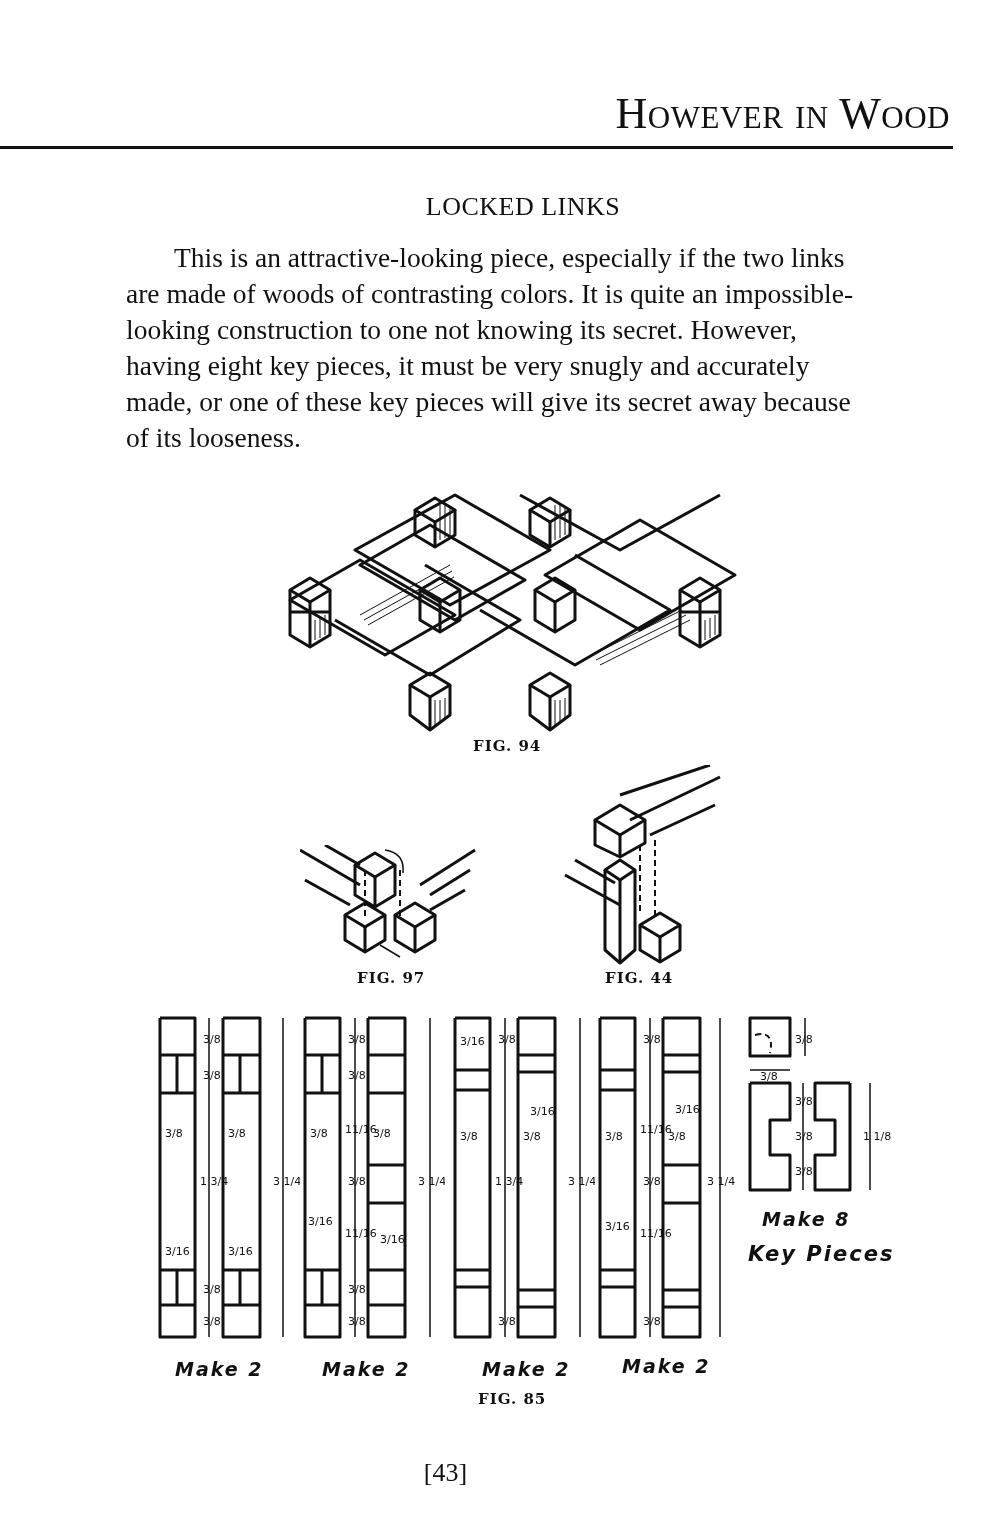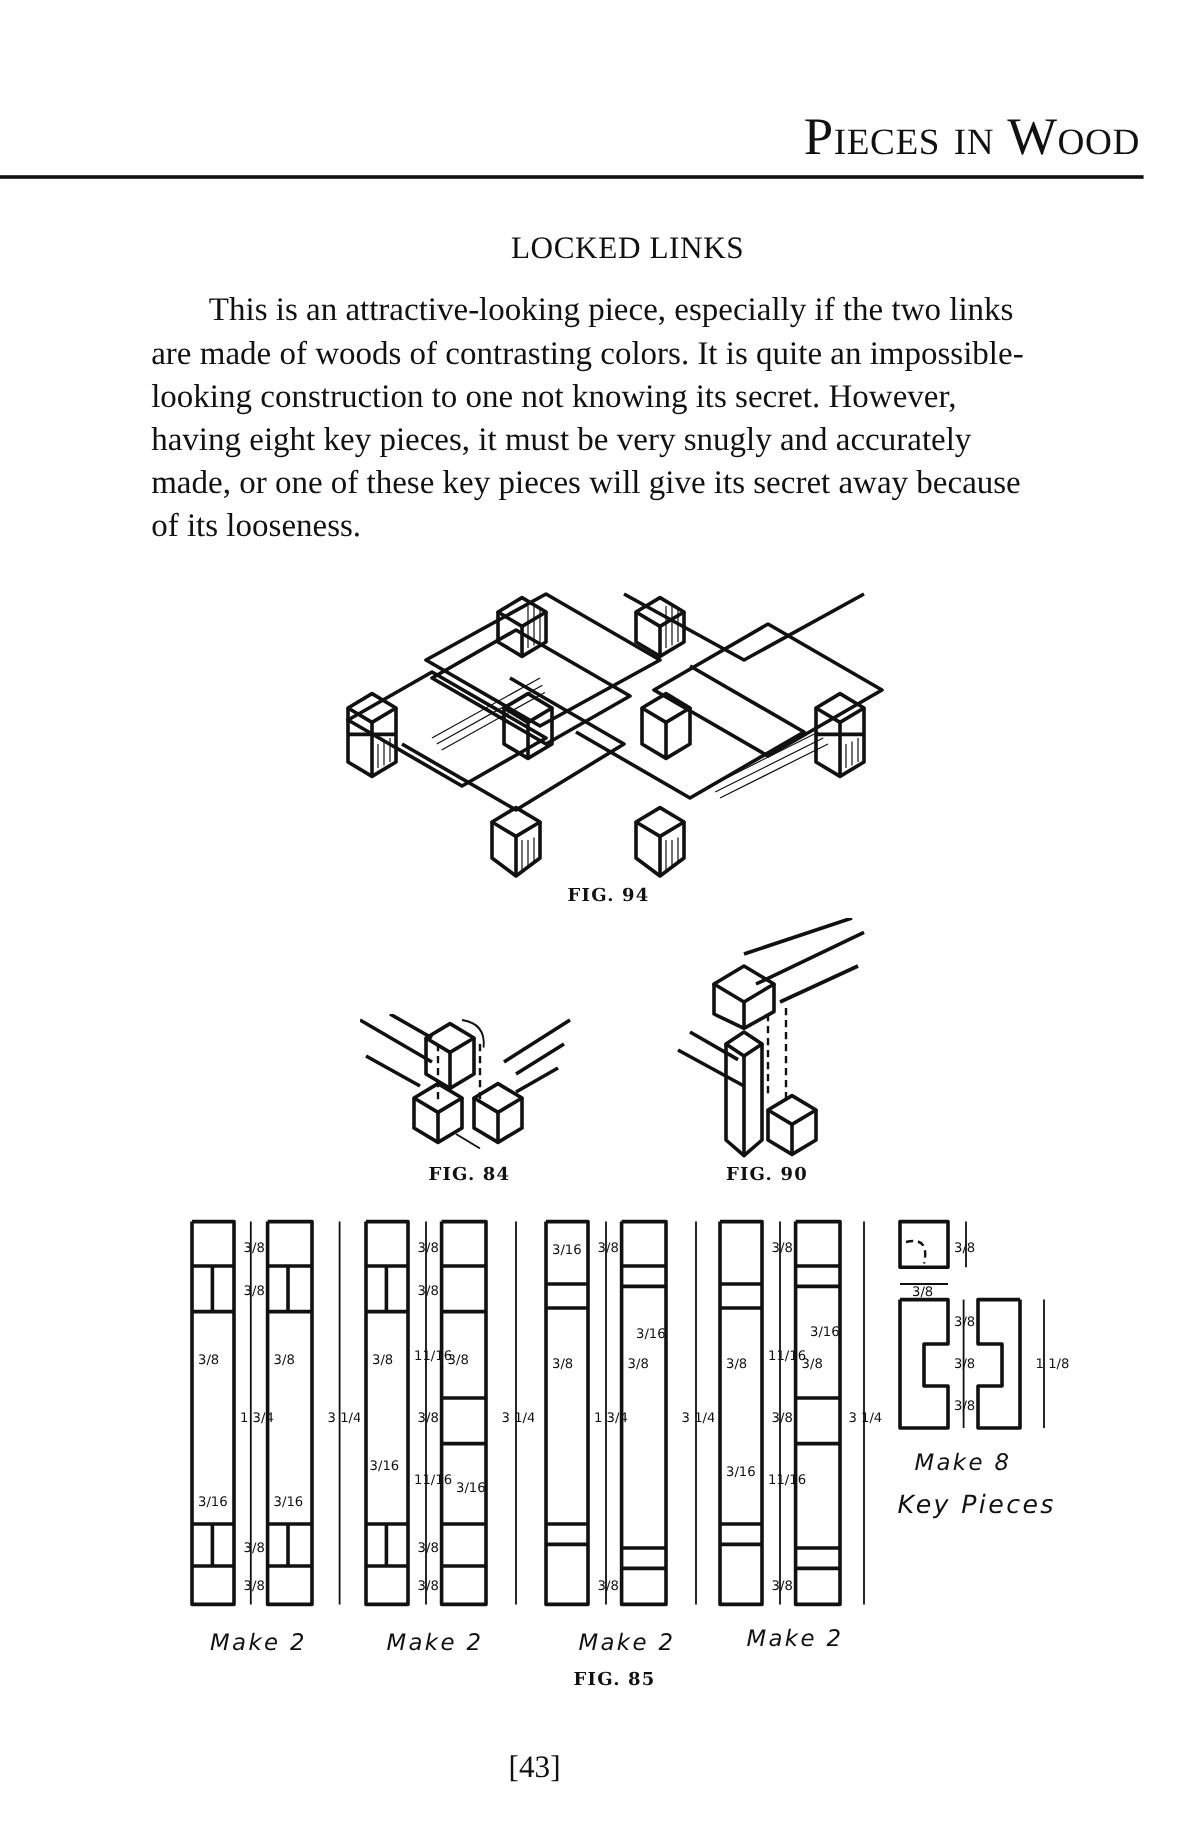--- a/index.html
+++ b/index.html
@@ -4,32 +4,32 @@
 <style>
   html, body { margin: 0; padding: 0; background: #ffffff; }
   body { width: 1000px; height: 1524px; position: relative; overflow: hidden; color: #111; font-family: "Liberation Serif", "DejaVu Serif", serif; }
   .running-head { position: absolute; right: 50px; top: 92px; font-size: 44px; letter-spacing: 0.5px; font-variant: small-caps; line-height: 1; }
   .rule { position: absolute; left: 0; top: 146px; width: 953px; height: 3px; background: #111; }
   .section-title { position: absolute; top: 192px; left: 0; width: 1046px; text-align: center; font-size: 26px; letter-spacing: 0.5px; }
   .body-text { position: absolute; top: 240px; left: 126px; width: 740px; font-size: 27.5px; line-height: 36px; }
   .body-text .indent { display: inline-block; width: 48px; }
   .fig { position: absolute; }
   .fig-caption { position: absolute; font-family: "DejaVu Serif", serif; font-weight: bold; font-size: 15px; letter-spacing: 1px; }
-  .hand { font-family: "DejaVu Sans", sans-serif; font-size: 19px; letter-spacing: 2px; position: absolute; font-style: italic; }
+  .hand { font-family: "DejaVu Sans", sans-serif; font-size: 19px; letter-spacing: 2px; position: absolute; font-style: italic; font-weight: bold; }
   .page-num { position: absolute; top: 1458px; left: 0; width: 891px; text-align: center; font-size: 26px; }
   svg line, svg path, svg rect, svg polygon, svg polyline { stroke: #111; fill: none; stroke-width: 3; stroke-linejoin: round; }
   .thin { stroke-width: 1.5 !important; }
   .dash { stroke-dasharray: 6 4; stroke-width: 2 !important; }
   .shade { stroke-width: 1 !important; }
   .dimtxt { font-family: "DejaVu Sans", sans-serif; font-size: 11px; fill: #111; stroke: none; }
 </style>
 </head>
 <body>
 
-<div class="running-head">Pieces in Wood</div>
+<div class="running-head">However in Wood</div>
 <div class="rule"></div>
 
 <div class="section-title">LOCKED LINKS</div>
 
 <div class="body-text"><span class="indent"></span><span>This is an attractive-looking piece, especially if the two links are made of woods of contrasting colors. It is quite an impossible-looking construction to one not knowing its secret. However, having eight key pieces, it must be very snugly and accurately made, or one of these key pieces will give its secret away because of its looseness.</span></div>
 
 <div class="fig" style="left:280px; top:490px; width:470px; height:250px;">
   <svg width="470" height="250" viewBox="0 0 470 250">
 
     <polygon points="10,110 80,70 175,125 105,165"></polygon>
@@ -118,21 +118,21 @@
       <line class="dash" x1="100" y1="25" x2="100" y2="75"></line>
     <polygon points="45,70 65,58 85,70 65,82"></polygon>
       <polyline points="45,70 45,95 65,107 85,95 85,70"></polyline>
       <line x1="65" y1="82" x2="65" y2="107"></line>
     <polygon points="95,70 115,58 135,70 115,82"></polygon>
       <polyline points="95,70 95,95 115,107 135,95 135,70"></polyline>
       <line x1="115" y1="82" x2="115" y2="107"></line>
     <line class="thin" x1="80" y1="100" x2="100" y2="112"></line>
   </svg>
 </div>
-<div class="fig-caption" style="left:357px; top:969px;">FIG. 84</div>
+<div class="fig-caption" style="left:357px; top:969px;">FIG. 97</div>
 
 <div class="fig" style="left:560px; top:765px; width:170px; height:200px;">
   <svg width="170" height="200" viewBox="0 0 170 200">
     <line x1="60" y1="30" x2="150" y2="0"></line>
       <line x1="70" y1="55" x2="160" y2="12"></line>
       <line x1="90" y1="70" x2="155" y2="40"></line>
     <polygon points="35,55 60,40 85,55 60,70"></polygon>
       <polyline points="35,55 35,80 60,92 85,78 85,55"></polyline>
       <line x1="60" y1="70" x2="60" y2="92"></line>
     <line class="dash" x1="80" y1="80" x2="80" y2="150"></line>
@@ -140,21 +140,21 @@
     <line x1="5" y1="110" x2="60" y2="140"></line>
       <line x1="15" y1="95" x2="55" y2="118"></line>
     <polygon points="45,105 60,95 75,105 60,115"></polygon>
       <polyline points="45,105 45,185 60,198 75,185 75,105"></polyline>
       <line x1="60" y1="115" x2="60" y2="198"></line>
     <polygon points="80,160 100,148 120,160 100,172"></polygon>
       <polyline points="80,160 80,185 100,197 120,185 120,160"></polyline>
       <line x1="100" y1="172" x2="100" y2="197"></line>
   </svg>
 </div>
-<div class="fig-caption" style="left:605px; top:969px;">FIG. 90</div>
+<div class="fig-caption" style="left:605px; top:969px;">FIG. 44</div>
 
 <div class="fig" style="left:155px; top:1015px; width:145px; height:340px;">
   <svg width="145" height="340" viewBox="0 0 145 340">
     <polyline points="5,3 5,322 40,322 40,3 5,3"></polyline>
     <line x1="5" y1="40" x2="40" y2="40"></line>
       <line x1="5" y1="78" x2="40" y2="78"></line>
       <line x1="22" y1="40" x2="22" y2="78"></line>
     <line x1="5" y1="255" x2="40" y2="255"></line>
       <line x1="5" y1="290" x2="40" y2="290"></line>
       <line x1="22" y1="255" x2="22" y2="290"></line>

